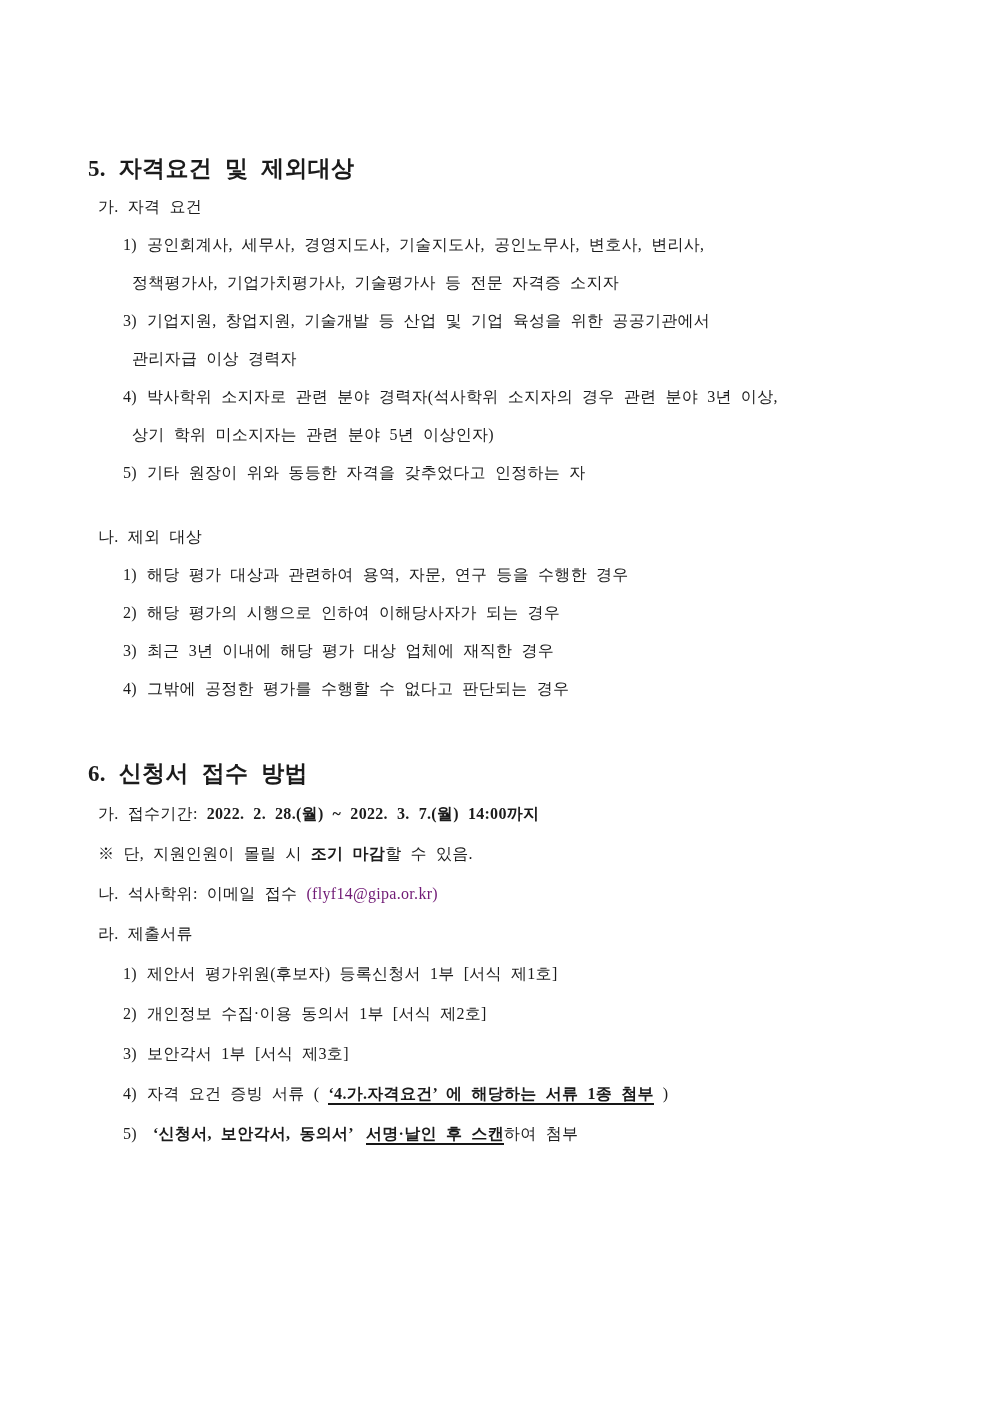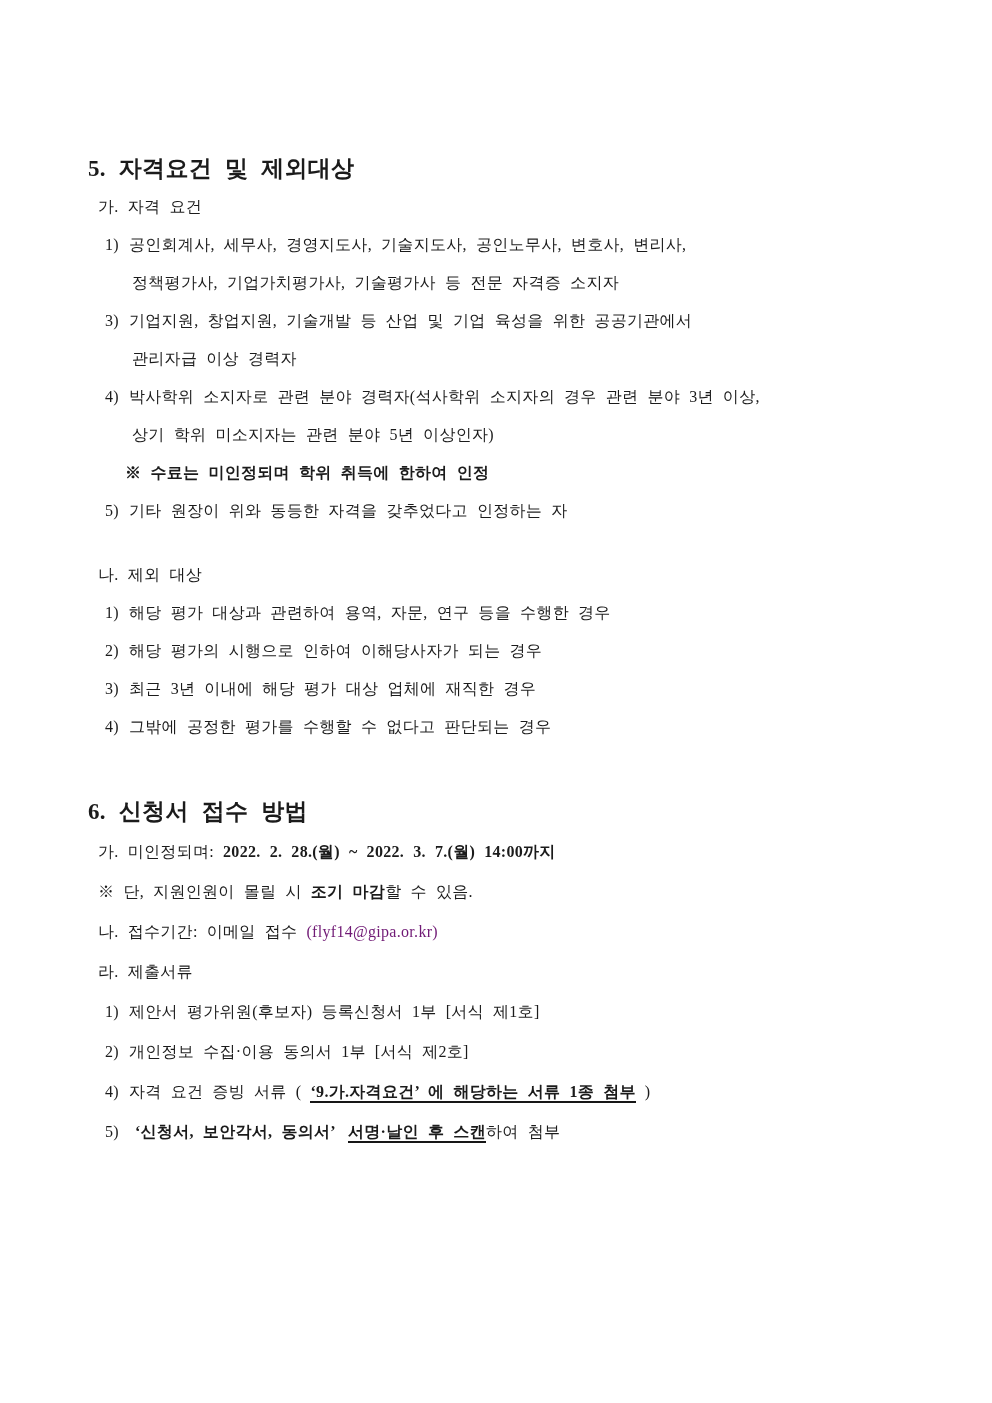--- a/index.html
+++ b/index.html
@@ -27,21 +27,21 @@
     word-spacing: 0.30em;
     letter-spacing: 0.3px;
   }
   .s6 .line { line-height: 40px; }
   .h {
     font-weight: bold;
     font-size: 23px;
     margin-left: 0;
   }
   .sub    { margin-left: 10px; }
-  .item   { margin-left: 17px; }
+  .item   { margin-left: 35px; }
   .cont   { margin-left: 44px; }
   .note5  { margin-left: 37px; font-weight: bold; }
   .num    { margin-right: 10px; }
   .num-wide { margin-right: 16px; }
   .b      { font-weight: bold; }
   .bu {
     font-weight: bold;
     border-bottom: 2px solid #161616;
     padding-bottom: 1px;
   }
@@ -68,21 +68,20 @@
     <div class="line item">
       <span class="num">3)</span><span>기업지원, 창업지원, 기술개발 등 산업 및 기업 육성을 위한 공공기관에서</span>
     </div>
     <div class="line cont">관리자급 이상 경력자</div>
 
     <div class="line item">
       <span class="num">4)</span><span>박사학위 소지자로 관련 분야 경력자(석사학위 소지자의 경우 관련 분야 3년 이상,</span>
     </div>
     <div class="line cont">상기 학위 미소지자는 관련 분야 5년 이상인자)</div>
 
-    <div class="line note5">※ 수료는 미인정되며 학위 취득에 한하여 인정</div>
 
     <div class="line item">
       <span class="num">5)</span><span>기타 원장이 위와 동등한 자격을 갖추었다고 인정하는 자</span>
     </div>
 
     <div class="gap-sm"></div>
 
     <div class="line sub">나. 제외 대상</div>
 
     <div class="line item">
@@ -98,42 +97,45 @@
       <span class="num">4)</span><span>그밖에 공정한 평가를 수행할 수 없다고 판단되는 경우</span>
     </div>
   </div>
 
   <div class="gap-lg"></div>
 
   <div class="s6">
     <div class="line h">6. 신청서 접수 방법</div>
 
     <div class="line sub">
-      <span>가. 미인정되며: </span><span class="b">2022. 2. 28.(월) ~ 2022. 3. 7.(월) 14:00까지</span>
+      <span>가. 접수기간: </span><span class="b">2022. 2. 28.(월) ~ 2022. 3. 7.(월) 14:00까지</span>
     </div>
 
     <div class="line sub">
       <span>※ 단, 지원인원이 몰릴 시 </span><span class="b">조기 마감</span><span>할 수 있음.</span>
     </div>
 
     <div class="line sub">
-      <span>나. 접수기간: 이메일 접수 </span><span class="email">(flyf14@gipa.or.kr)</span>
+      <span>나. 석사학위: 이메일 접수 </span><span class="email">(flyf14@gipa.or.kr)</span>
     </div>
 
     <div class="line sub">라. 제출서류</div>
 
     <div class="line item">
       <span class="num">1)</span><span>제안서 평가위원(후보자) 등록신청서 1부 [서식 제1호]</span>
     </div>
     <div class="line item">
       <span class="num">2)</span><span>개인정보 수집·이용 동의서 1부 [서식 제2호]</span>
     </div>
+    <div class="line item">
+      <span class="num">3)</span><span>보안각서 1부 [서식 제3호]</span>
+    </div>
 
     <div class="line item">
-      <span class="num">4)</span><span>자격 요건 증빙 서류 ( </span><span class="bu">‘9.가.자격요건’ 에 해당하는 서류 1종 첨부</span><span> )</span>
+      <span class="num">4)</span><span>자격 요건 증빙 서류 ( </span><span class="bu">‘4.가.자격요건’ 에 해당하는 서류 1종 첨부</span><span> )</span>
     </div>
 
     <div class="line item">
       <span class="num num-wide">5)</span><span class="b" style="margin-right:12px;">‘신청서, 보안각서, 동의서’</span><span class="bu">서명·날인 후 스캔</span><span>하여 첨부</span>
     </div>
   </div>
 
 </div>
 
 </body></html>

